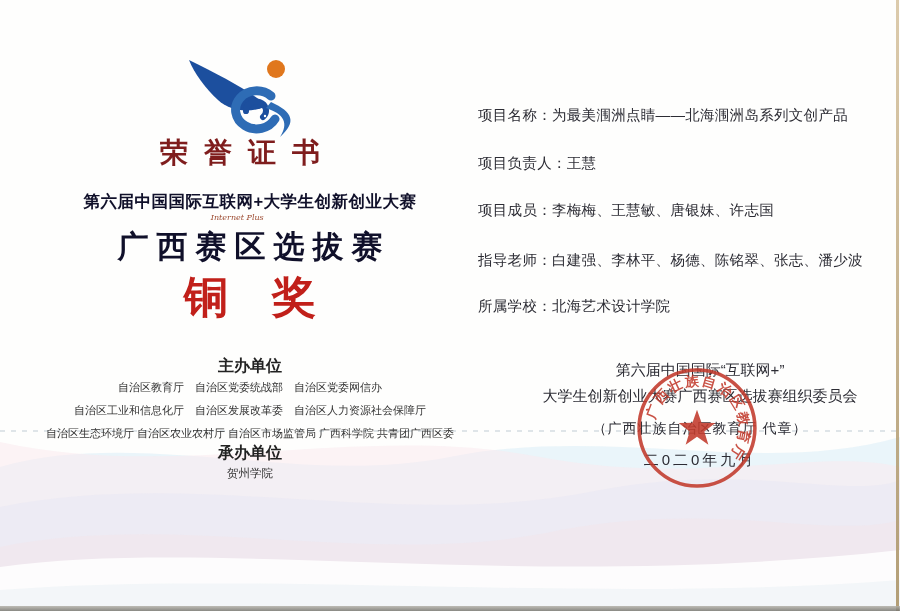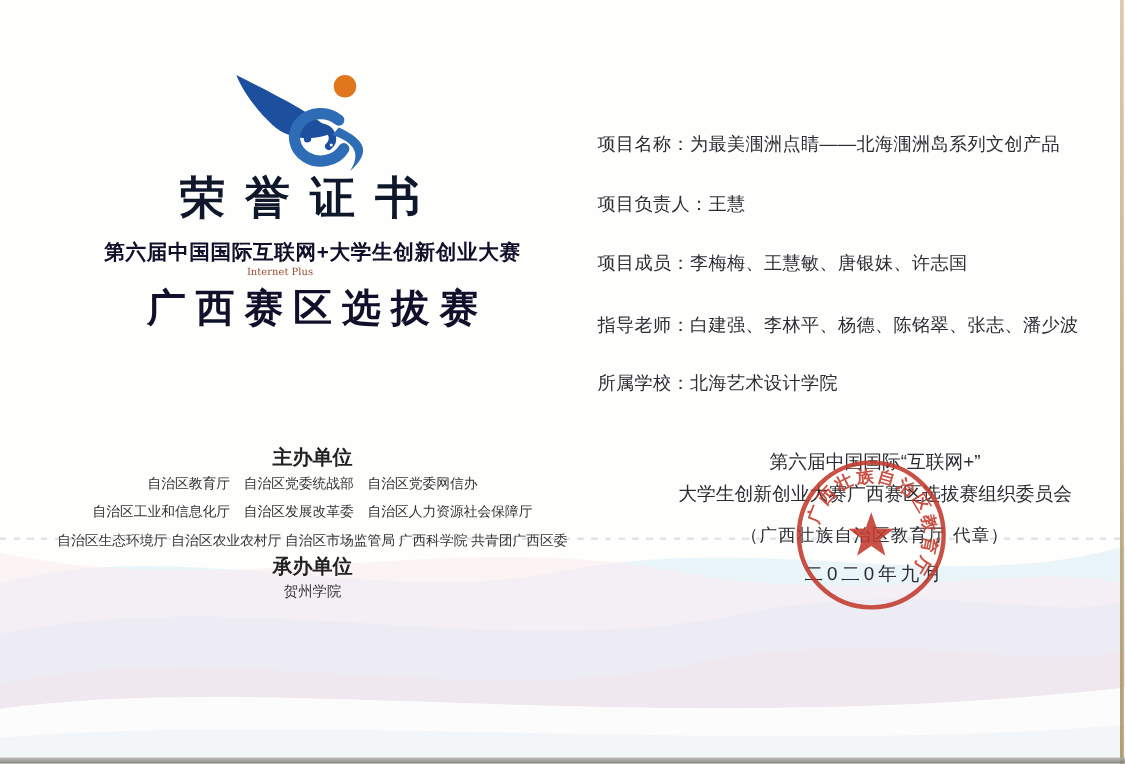--- a/index.html
+++ b/index.html
@@ -15,31 +15,31 @@
     background:linear-gradient(#b3b1aa,#75746e); opacity:.85; }
   .dotted-sep { position:absolute; top:430px; left:0; width:100%; height:2px; opacity:.45;
     background:repeating-linear-gradient(90deg,#b9c6cf 0 5px, transparent 5px 11px); }
   
   .waves { position:absolute; left:0; top:412px; width:900px; height:195px; }
   
   .logo { position:absolute; left:183px; top:56px; width:122px; height:86px; }
   
   .cert-title {
     position:absolute; left:40px; top:134px; width:400px; text-align:center;
-    font-family:"DejaVu Serif", serif; font-weight:bold; font-size:36px;
-    letter-spacing:16px; text-indent:16px; color:#0f172a;
+    font-family:"DejaVu Serif", serif; font-weight:bold; font-size:28px;
+    letter-spacing:16px; text-indent:16px; color:#7f1d1d;
   }
   .comp-line1 {
     position:absolute; left:20px; top:191px; width:460px; text-align:center;
     font-weight:bold; font-size:16.5px; color:#10102a; letter-spacing:.5px;
   }
   .logo-mark { position:relative; display:inline-block; }
   .logo-script {
-    position:absolute; top:99%; left:-8%; width:130%; text-align:left;
-    font-family:"DejaVu Serif", serif; font-weight:normal;
+    position:absolute; top:99%; left:-8%; width:130%; text-align:center;
+    font-family:"DejaVu Serif", serif; font-style:italic; font-weight:normal;
     font-size:8px; color:#9c4a30; letter-spacing:0; white-space:nowrap;
   }
   .comp-line2 {
     position:absolute; left:20px; top:226px; width:460px; text-align:center;
     font-weight:bold; font-size:31px; color:#10102a; letter-spacing:8px; text-indent:8px;
   }
   .award {
     position:absolute; left:20px; top:268px; width:460px; text-align:center;
     font-family:"DejaVu Serif", serif; font-weight:bold; font-size:44px; color:#c1201a;
   }
@@ -91,20 +91,21 @@
   </svg>
 
   <div class="cert-title">荣誉证书</div>
 
   <div class="comp-line1">
     <span>第六届中国国际</span><span class="logo-mark"><span>互联网+</span><span class="logo-script">Internet Plus</span></span><span>大学生创新创业大赛</span>
   </div>
 
   <div class="comp-line2">广西赛区选拔赛</div>
 
+  <div class="award">铜　奖</div>
 
   <div class="hosts-heading">主办单位</div>
   <div class="hosts-lines">
     <div class="hosts-line">自治区教育厅　自治区党委统战部　自治区党委网信办</div>
     <div class="hosts-line">自治区工业和信息化厅　自治区发展改革委　自治区人力资源社会保障厅</div>
     <div class="hosts-line">自治区生态环境厅 自治区农业农村厅 自治区市场监管局 广西科学院 共青团广西区委</div>
   </div>
 
   <div class="org-heading">承办单位</div>
   <div class="org-name">贺州学院</div>

